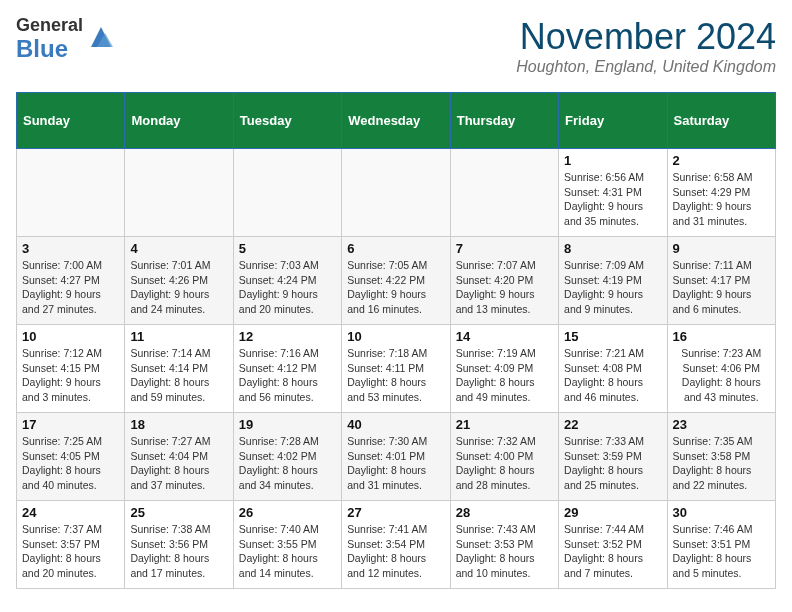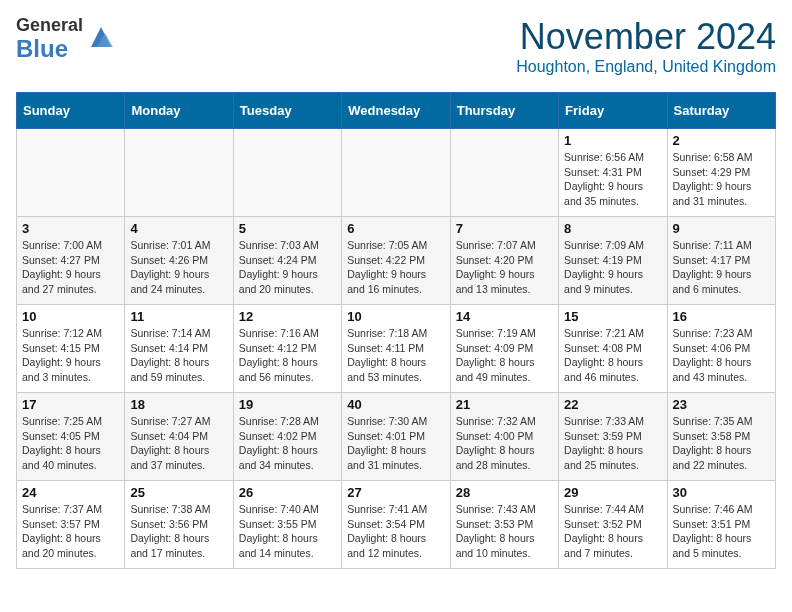--- a/index.html
+++ b/index.html
@@ -44,32 +44,33 @@
     .title-section {
       text-align: right;
     }
     .month-title {
       font-size: 36px;
       font-weight: normal;
       color: #0c4a6e;
     }
     .location {
       font-size: 16px;
-      color: #0369a1;
+      color: #737373;
+      font-style: italic;
     }
     .calendar {
       width: 100%;
       border-collapse: collapse;
       table-layout: fixed;
     }
     .calendar th {
-      background: #0369a1;
+      background: #15803d;
       color: #fff;
       text-align: left;
-      padding: 10px 6px;
+      padding: 20px 6px;
       font-size: 13px;
       border: 1px solid #2a6aaf;
     }
     .calendar td {
       border: 1px solid #ccc;
       vertical-align: top;
       padding: 4px 5px;
       font-size: 11px;
       color: #333;
       height: 88px;
@@ -221,21 +222,21 @@
 Daylight: 8 hours and 49 minutes.</div>
         </td>
         <td>
           <div class="day-number">15</div>
           <div class="day-info" style="white-space: pre-line;">Sunrise: 7:21 AM
 Sunset: 4:08 PM
 Daylight: 8 hours and 46 minutes.</div>
         </td>
         <td>
           <div class="day-number">16</div>
-          <div class="day-info" style="white-space: pre-line;">Sunrise: 7:23 AM
+          <div class="day-info" style="white-space: pre-line; text-align: center;">Sunrise: 7:23 AM
 Sunset: 4:06 PM
 Daylight: 8 hours and 43 minutes.</div>
         </td>
       </tr>
       <tr>
         <td>
           <div class="day-number">17</div>
           <div class="day-info" style="white-space: pre-line;">Sunrise: 7:25 AM
 Sunset: 4:05 PM
 Daylight: 8 hours and 40 minutes.</div>

